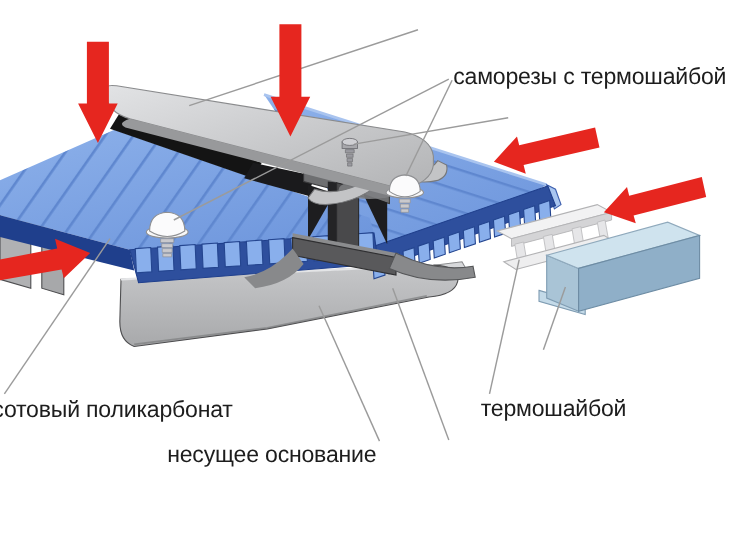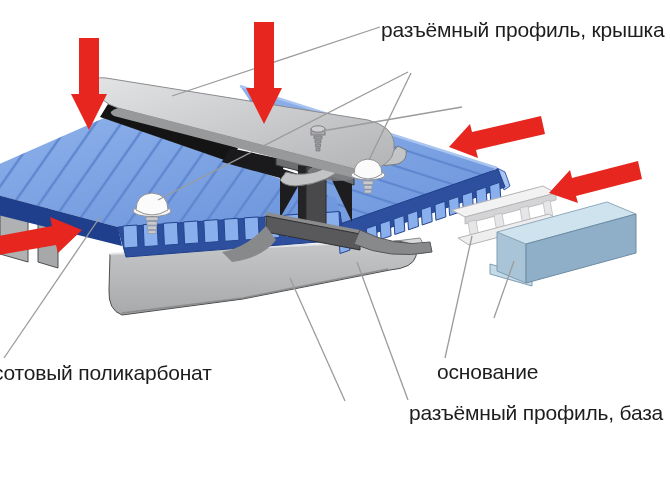--- a/index.html
+++ b/index.html
@@ -177,17 +177,17 @@
 
   <g>
     <polygon class="arrow" points="79,38 99,38 99,94 107,94 89,130 71,94 79,94"></polygon>
     <polygon class="arrow" points="254,22 274,22 274,88 282,88 264,124 246,88 254,88"></polygon>
     <polygon class="arrow" points="-22,240 52,226 50,217 82,230 58,253 56,245 -18,258"></polygon>
     <polygon class="arrow" points="541,116 472,132 470,124 449,147 478,158 476,150 545,134"></polygon>
     <polygon class="arrow" points="638,161 572,178 570,170 549,193 578,203 576,196 642,179"></polygon>
   </g>
 </svg>
 
-  <div class="lbl" style="left:381px;top:19px">разъёмный профиль, крышка</div>
-  <div class="lbl" style="left:437px;top:361px">основание</div>
-  <div class="lbl" style="left:409px;top:402px">разъёмный профиль, база</div>
+  <div class="lbl" style="left:412px;top:59px">саморезы с термошайбой</div>
+  <div class="lbl" style="left:437px;top:361px">термошайбой</div>
   <div class="lbl" style="left:-7px;top:362px">сотовый поликарбонат</div>
+  <div class="lbl" style="left:152px;top:403px">несущее основание</div>
 </div>
 
 </body></html>

